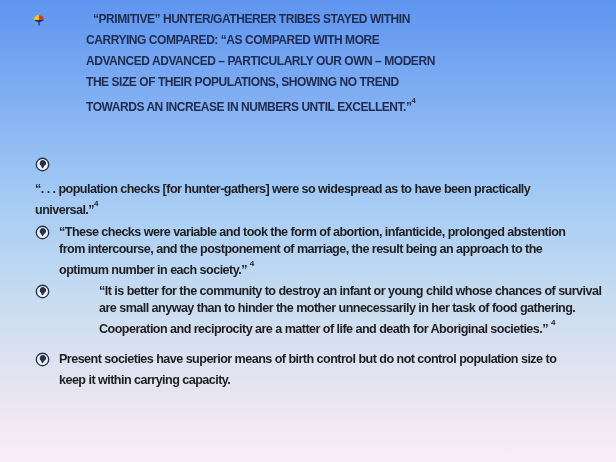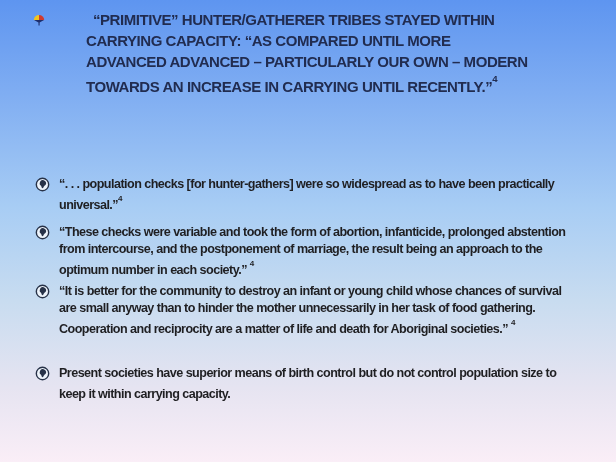--- a/index.html
+++ b/index.html
@@ -11,21 +11,21 @@
       #5e95f0 0%, #7fadf2 20%, #a8cdf4 45%,
       #c8dcf0 65%, #e6e4f1 84%, #faeef7 100%);
     font-family:"Liberation Sans", sans-serif;
   }
   .title-bullet {
     position:absolute; left:33px; top:13px; width:12px; height:13px;
   }
   .title-block {
     position:absolute; left:86px; top:9px;
     color:#212c50; font-weight:bold;
-    font-size:15px; line-height:21px;
+    font-size:12px; line-height:21px;
     letter-spacing:-0.45px; white-space:nowrap;
   }
   .title-line:first-child { padding-left:7px; }
   .bullet {
     position:absolute; left:35px;
     display:flex; align-items:flex-start;
   }
   .bullet .icon-cell {
     flex:0 0 24px; padding-top:1px;
   }
@@ -35,43 +35,44 @@
     color:#1f1f22; font-weight:bold;
     font-size:12.6px; line-height:17.2px;
     letter-spacing:-0.55px;
     white-space:pre-wrap;
   }
   sup.fn {
     font-size:0.64em;
     position:relative; top:-0.45em;
     letter-spacing:0;
   }
-  .b1 { top:176px; }
+  .b1 { top:156px;flex-direction:column; }
   .b2 { top:224px; }
-  .b3 { top:283px; }
-  .b4 { top:365px;justify-content:flex-end; }
+  .b3 { top:283px;gap:40px; }
+  .b4 { top:351px;justify-content:flex-end; }
 </style>
 </head>
 <body>
 
 <div class="slide">
 
   <span class="title-bullet">
     <svg width="12" height="13" viewBox="0 0 12 13" aria-hidden="true">
       <path d="M6 1 A5.2 5 0 0 0 0.8 6 L6 6.6 Z" fill="#f2c51d"></path>
       <path d="M6 1 A5.2 5 0 0 1 11.2 6 L6 6.6 Z" fill="#cf3a2e"></path>
       <path d="M1 6 L11 6 L6.6 8.4 L6.6 11.6 L5.5 11.6 L5.5 8.4 Z" fill="#1d2d6b"></path>
     </svg>
   </span>
 
   <div class="title-block">
     <div class="title-line">“PRIMITIVE” HUNTER/GATHERER TRIBES STAYED WITHIN</div>
-    <div class="title-line">CARRYING CAPACITY: “AS COMPARED UNTIL MORE</div>
+    <div class="title-line">CARRYING COMPARED: “AS COMPARED WITH MORE</div>
     <div class="title-line">ADVANCED ADVANCED – PARTICULARLY OUR OWN – MODERN</div>
-    <div class="title-line"><span>TOWARDS AN INCREASE IN CARRYING UNTIL RECENTLY.”</span><sup class="fn">4</sup></div>
+    <div class="title-line">THE SIZE OF THEIR POPULATIONS, SHOWING NO TREND</div>
+    <div class="title-line"><span>TOWARDS AN INCREASE IN NUMBERS UNTIL EXCELLENT.”</span><sup class="fn">4</sup></div>
   </div>
 
   <div class="bullet b1">
     <span class="icon-cell">
       <svg width="15" height="15" viewBox="0 0 16 16" aria-hidden="true">
         <circle cx="8" cy="8" r="6.6" fill="#eef4fb" stroke="#273248" stroke-width="1.5"></circle>
         <path fill="#273248" d="M7 3.4 C9.6 2.9 11.6 4.5 11.9 6.5 C12.1 8.3 10.5 9 9.5 10 C8.8 10.7 9 11.9 8 11.9 C7 11.9 7.3 10.3 6.5 9.5 C5.7 8.7 4.8 8.5 5 7 C5.2 5.5 5.8 3.7 7 3.4 Z"></path>
       </svg>
     </span>
     <div class="bullet-text"><span>“. . . population checks [for hunter-gathers] were so widespread as to have been practically universal.”</span><sup class="fn">4</sup></div>

